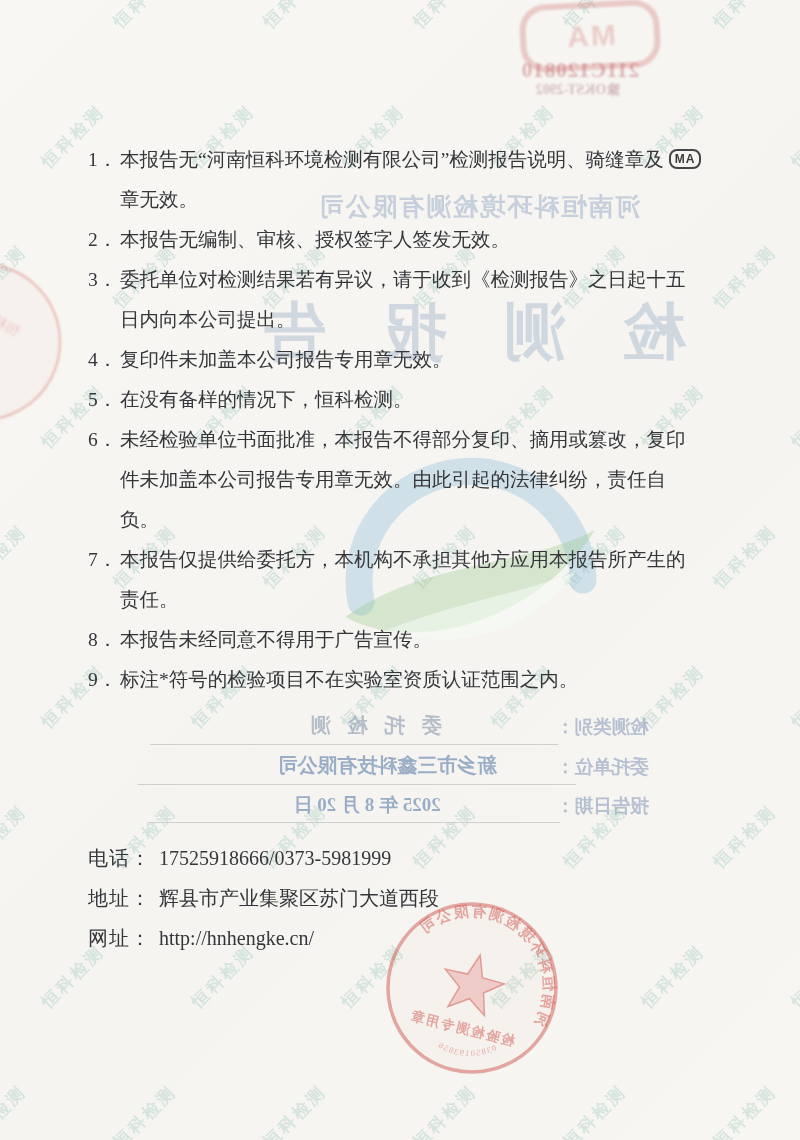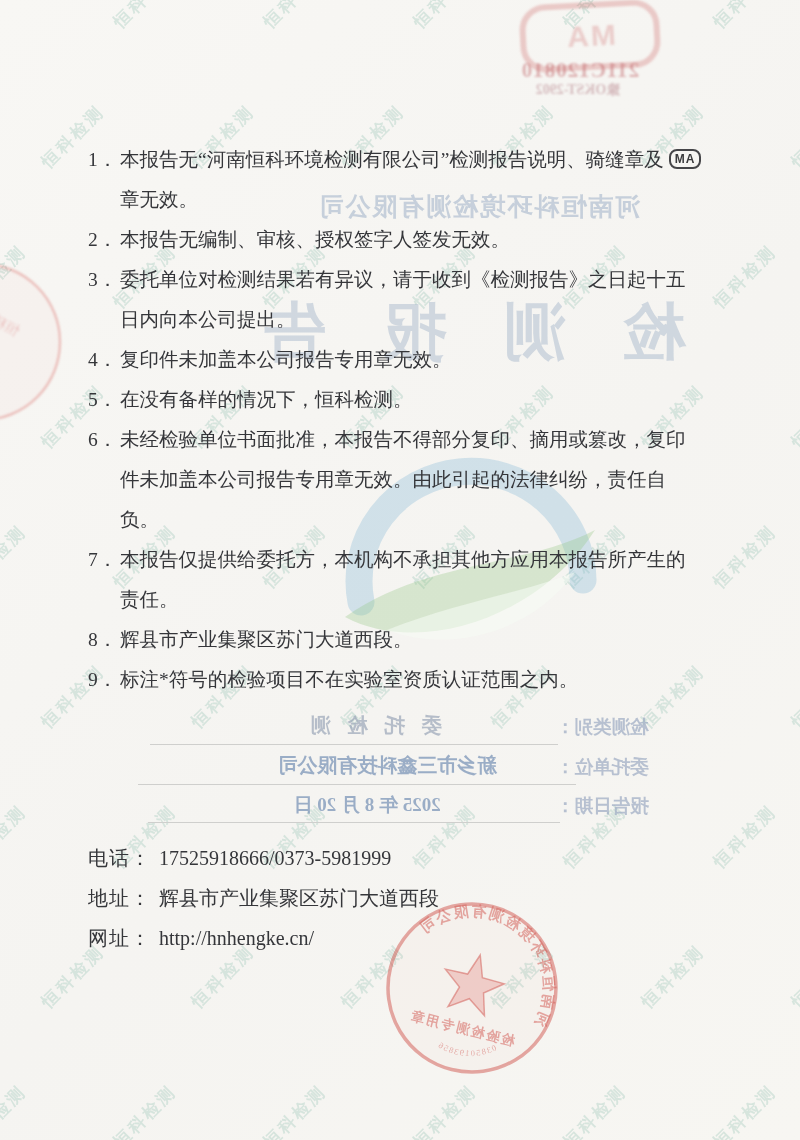--- a/index.html
+++ b/index.html
@@ -212,21 +212,21 @@
     <div class="note">
       <span class="num">5．</span><span>在没有备样的情况下，恒科检测。</span>
     </div>
     <div class="note">
       <span class="num">6．</span><span>未经检验单位书面批准，本报告不得部分复印、摘用或篡改，复印件未加盖本公司报告专用章无效。由此引起的法律纠纷，责任自负。</span>
     </div>
     <div class="note">
       <span class="num">7．</span><span>本报告仅提供给委托方，本机构不承担其他方应用本报告所产生的责任。</span>
     </div>
     <div class="note">
-      <span class="num">8．</span><span>辉县市产业集聚区苏门大道西段。</span>
+      <span class="num">8．</span><span>本报告未经同意不得用于广告宣传。</span>
     </div>
     <div class="note">
       <span class="num">9．</span><span>标注*符号的检验项目不在实验室资质认证范围之内。</span>
     </div>
   </div>
 
   <div class="contact">
     <div class="contact-row">
       <span class="clabel">电话：</span><span class="cvalue">17525918666/0373-5981999</span>
     </div>

